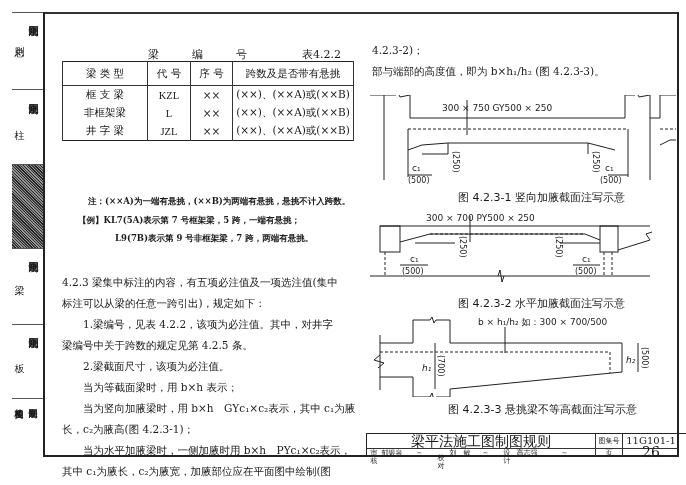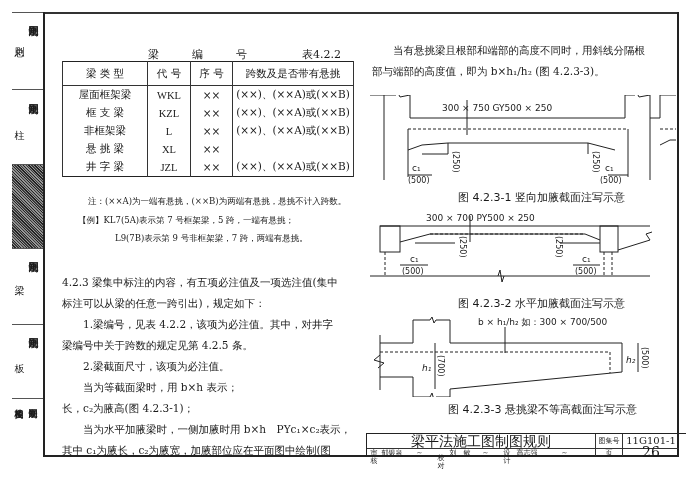--- a/index.html
+++ b/index.html
@@ -16,21 +16,21 @@
   .frame-top{left:43px;top:12px;width:636px;height:1.5px;background:#333;}
   .frame-right{left:677px;top:12px;width:2px;height:444px;background:#222;}
   .frame-bottom{left:43px;top:455px;width:636px;height:2px;background:#222;}
   
   .tcap{font-size:11px;}
   table.beam{position:absolute;left:62px;top:61px;width:292px;border-collapse:collapse;font-size:10.5px;}
   table.beam th,table.beam td{border-left:1px solid #333;border-right:1px solid #333;text-align:center;padding:0;height:18px;font-weight:normal;margin-top:12px;}
   table.beam th{height:23px;border-bottom:1px solid #333;}
   table.beam{border:1.5px solid #222;}
   .mono{font-family:"Liberation Serif","DejaVu Serif",serif;}
-  .note{font-size:8.5px;}
+  .note{font-size:8.5px;font-weight:bold;}
   .para{font-size:10.5px;line-height:21px;}
   .cap{font-size:11px;font-family:"DejaVu Sans","Liberation Sans",sans-serif;padding-left:24px;}
   
   .tb{left:366px;top:433px;width:376px;height:23px;border-top:1.5px solid #222;border-left:1px solid #222;box-sizing:border-box;}
   .tb-title{position:absolute;left:0;top:0;width:228px;height:14px;font-size:14px;text-align:center;line-height:14px;font-family:"DejaVu Sans","Liberation Sans",sans-serif;}
   .tb-cell{position:absolute;font-size:7px;line-height:8px;text-align:center;}
   svg text{font-family:"DejaVu Sans","Liberation Sans",sans-serif;}
 </style>
 </head>
 <body>
@@ -77,42 +77,30 @@
   <thead>
     <tr>
       <th>梁 类 型</th>
       <th>代 号</th>
       <th>序 号</th>
       <th>跨数及是否带有悬挑</th>
     </tr>
   </thead>
   <tbody>
     <tr>
-      <td>屋面框架梁</td>
-      <td class="mono">WKL</td>
-      <td>××</td>
-      <td>(××)、(××A)或(××B)</td>
-    </tr>
-    <tr>
       <td>框 支 梁</td>
       <td class="mono">KZL</td>
       <td>××</td>
       <td>(××)、(××A)或(××B)</td>
     </tr>
     <tr>
       <td>非框架梁</td>
       <td class="mono">L</td>
       <td>××</td>
       <td>(××)、(××A)或(××B)</td>
-    </tr>
-    <tr>
-      <td>悬 挑 梁</td>
-      <td class="mono">XL</td>
-      <td>××</td>
-      <td></td>
     </tr>
     <tr>
       <td>井 字 梁</td>
       <td class="mono">JZL</td>
       <td>××</td>
       <td>(××)、(××A)或(××B)</td>
     </tr>
   </tbody>
 </table>
 
@@ -120,27 +108,28 @@
 <div class="abs note" style="left:78px;top:215px;">【例】KL7(5A)表示第 7 号框架梁，5 跨，一端有悬挑；</div>
 <div class="abs note" style="left:115px;top:233px;">L9(7B)表示第 9 号非框架梁，7 跨，两端有悬挑。</div>
 
 <div class="abs para" style="left:62px;top:228px;width:300px;margin-top:44px;">
   <div>4.2.3 梁集中标注的内容，有五项必注值及一项选注值(集中</div>
   <div>标注可以从梁的任意一跨引出)，规定如下：</div>
   <div style="padding-left:21px">1.梁编号，见表 4.2.2，该项为必注值。其中，对井字</div>
   <div>梁编号中关于跨数的规定见第 4.2.5 条。</div>
   <div style="padding-left:21px">2.梁截面尺寸，该项为必注值。</div>
   <div style="padding-left:21px">当为等截面梁时，用 b×h 表示；</div>
+  <div style="padding-left:21px">当为竖向加腋梁时，用 b×h　GYc₁×c₂表示，其中 c₁为腋</div>
   <div>长，c₂为腋高(图 4.2.3-1)；</div>
   <div style="padding-left:21px">当为水平加腋梁时，一侧加腋时用 b×h　PYc₁×c₂表示，</div>
   <div>其中 c₁为腋长，c₂为腋宽，加腋部位应在平面图中绘制(图</div>
 </div>
 
 <div class="abs para" style="left:372px;top:40px;width:300px;">
-  <div style="padding-left:21px">当有悬挑梁且根部和端部的高度不同时，用斜线分隔根</div>
+  <div>4.2.3-2)；</div>
   <div>部与端部的高度值，即为 b×h₁/h₂ (图 4.2.3-3)。</div>
 </div>
 
 <svg class="abs" style="left:360px;top:95px;" width="316" height="90">
   <g stroke="#222" fill="none" stroke-width="1">
     <line x1="24" y1="0" x2="24" y2="85"></line>
     <polyline points="10,0 36,0 38,-2 40,2 50,0"></polyline>
     <line x1="50" y1="0" x2="50" y2="23"></line>
     <line x1="50" y1="23" x2="265" y2="23"></line>
     <polyline points="265,0 275,0 277,-2 279,2 290,0"></polyline>

